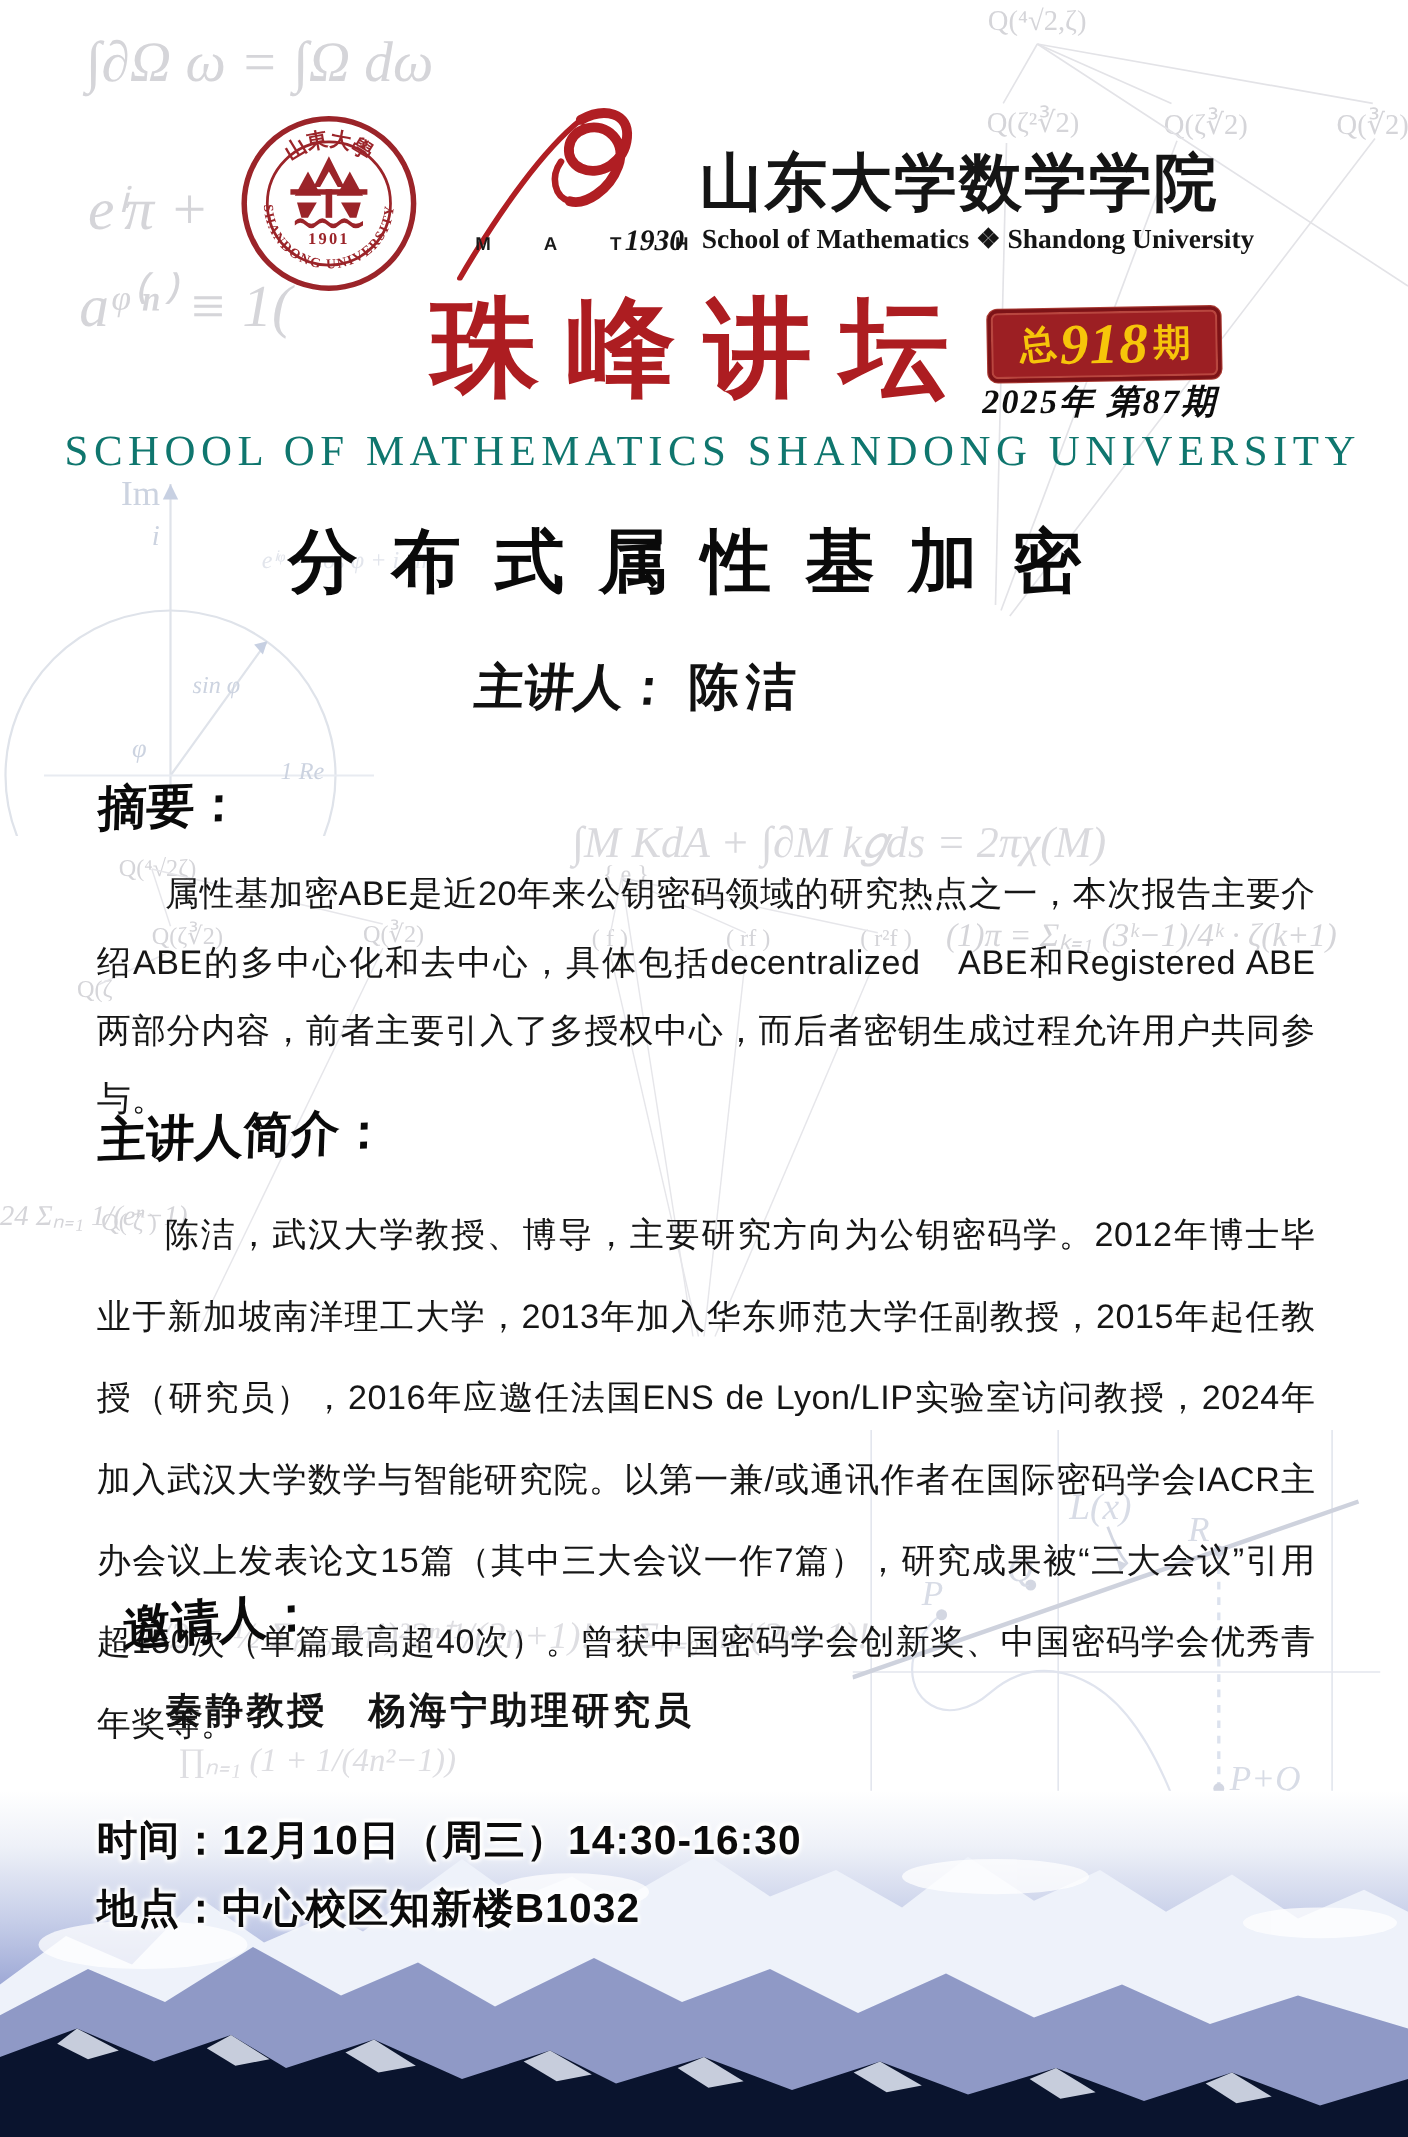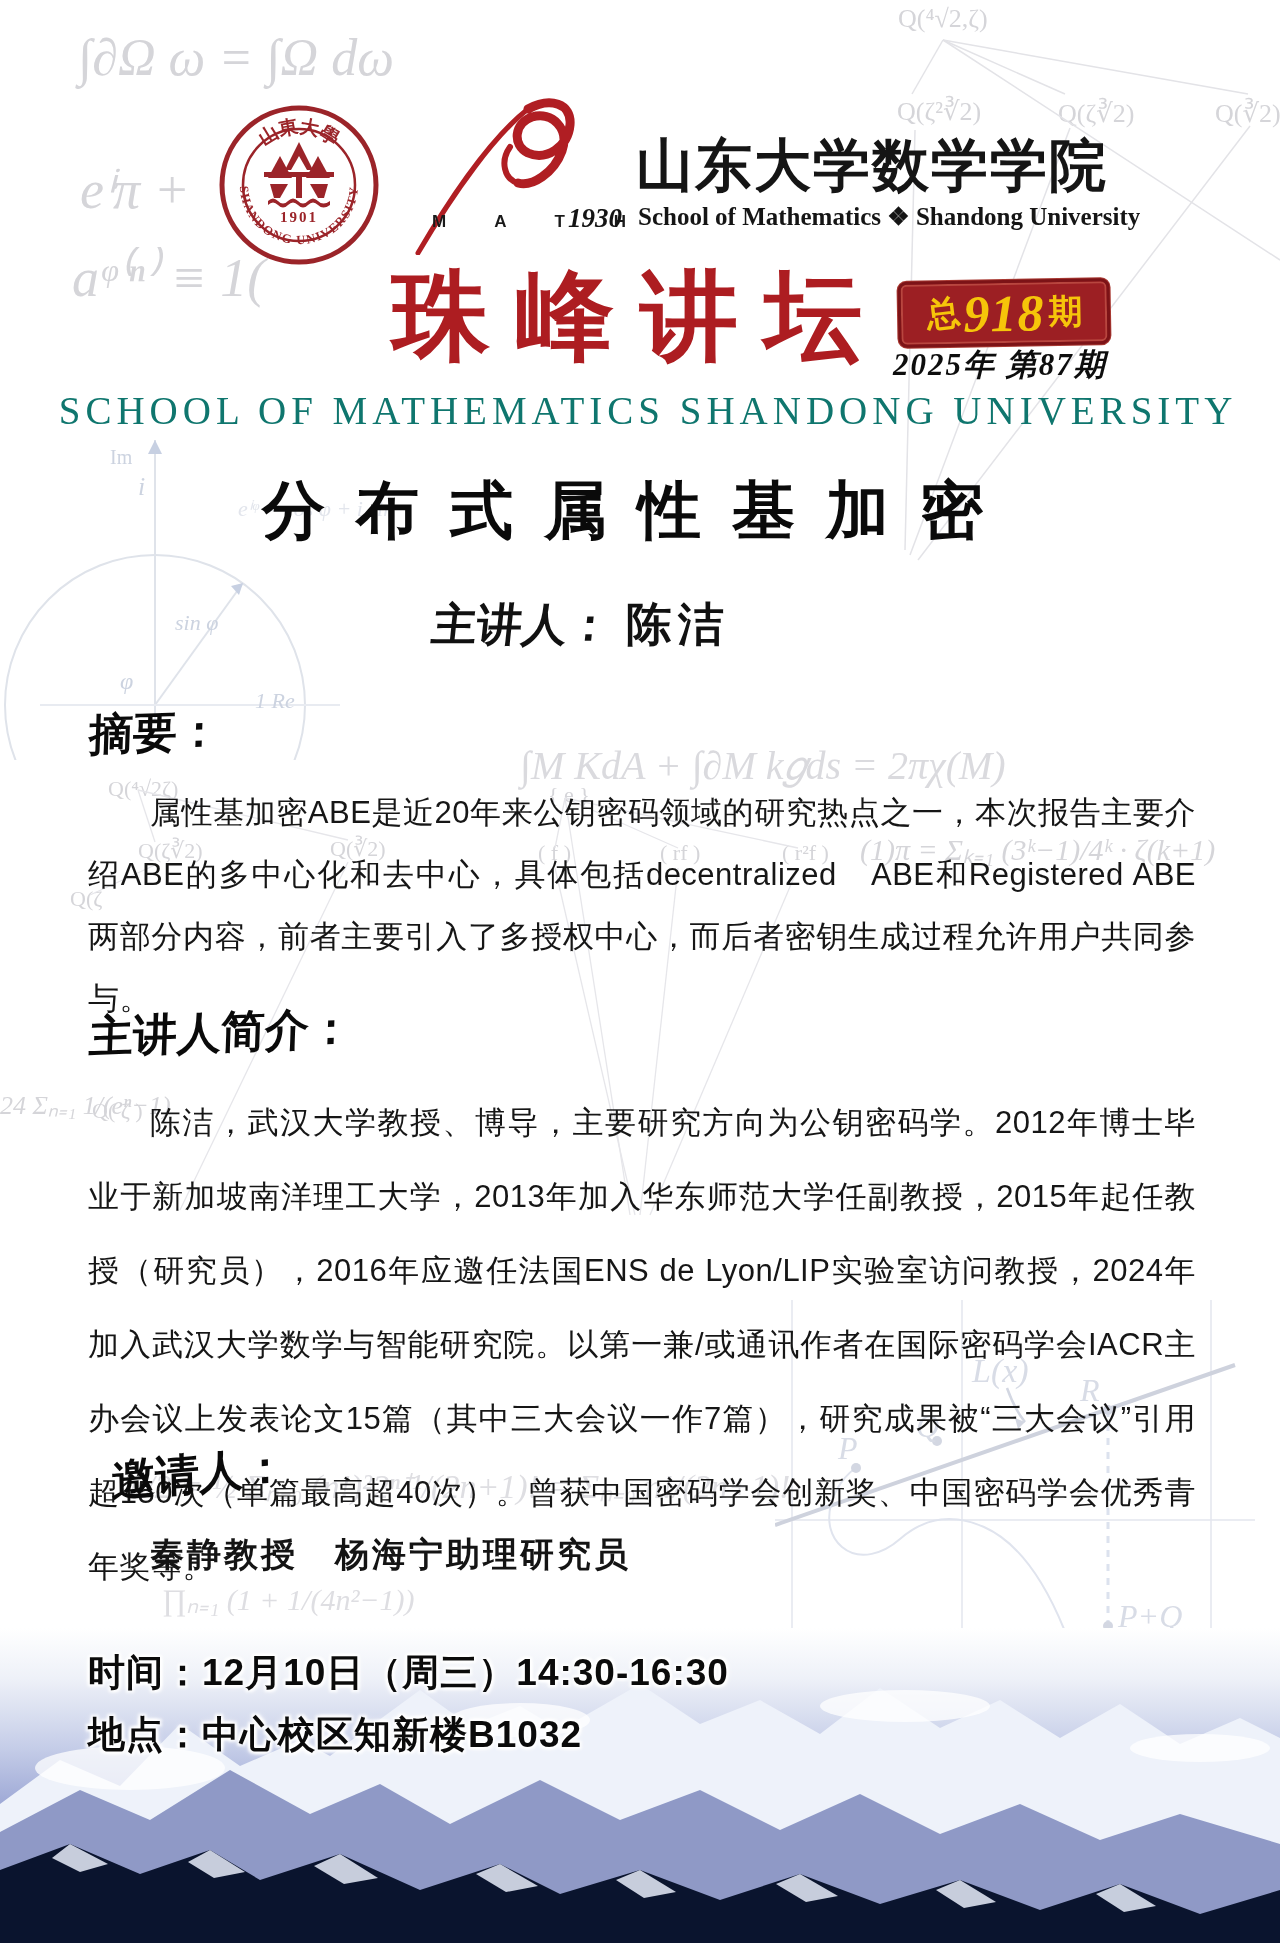--- a/index.html
+++ b/index.html
@@ -65,21 +65,21 @@
   <svg class="abs" style="left:0;top:420px;z-index:1;" width="400" height="340" viewBox="0 0 400 340">
     <g stroke="#dfe3ea" stroke-width="2" fill="none">
       <circle cx="155" cy="285" r="150"></circle>
       <line x1="155" y1="300" x2="155" y2="20"></line>
       <path d="M155,20 l-7,14 l14,0 z" fill="#c7d0e2" stroke="none"></path>
       <line x1="155" y1="285" x2="243" y2="163"></line>
       <path d="M243,163 l-12,3 l8,9 z" fill="#c7d0e2" stroke="none"></path>
       <line x1="40" y1="285" x2="340" y2="285" stroke="#e8ebf1"></line>
     </g>
   </svg>
-  <div class="bgf" style="left:110px;top:446px;font-size:20px;color:#ccd3e0;">Im</div>
+  <div class="bgf" style="left:110px;top:430px;font-size:32px;color:#ccd3e0;">Im</div>
   <div class="bgf it" style="left:138px;top:472px;font-size:26px;color:#ccd3e0;">i</div>
   <div class="bgf it" style="left:238px;top:492px;font-size:22px;color:#e2e5ec;">eⁱᵠ = cos φ + i sin</div>
   <div class="bgf it" style="left:175px;top:610px;font-size:22px;color:#ccd3e0;">sin φ</div>
   <div class="bgf it" style="left:120px;top:668px;font-size:24px;color:#ccd3e0;">φ</div>
   <div class="bgf it" style="left:255px;top:688px;font-size:22px;color:#ccd3e0;">1  Re</div>
 
   <div class="bgf it" style="left:520px;top:742px;font-size:40px;color:#dadade;">∫M KdA + ∫∂M k𝑔ds = 2πχ(M)</div>
   <div class="bgf" style="left:108px;top:776px;font-size:22px;">Q(⁴√2ζ)</div>
   <div class="bgf" style="left:548px;top:782px;font-size:22px;">{ e }</div>
   <div class="bgf" style="left:538px;top:840px;font-size:22px;">( f )</div>

